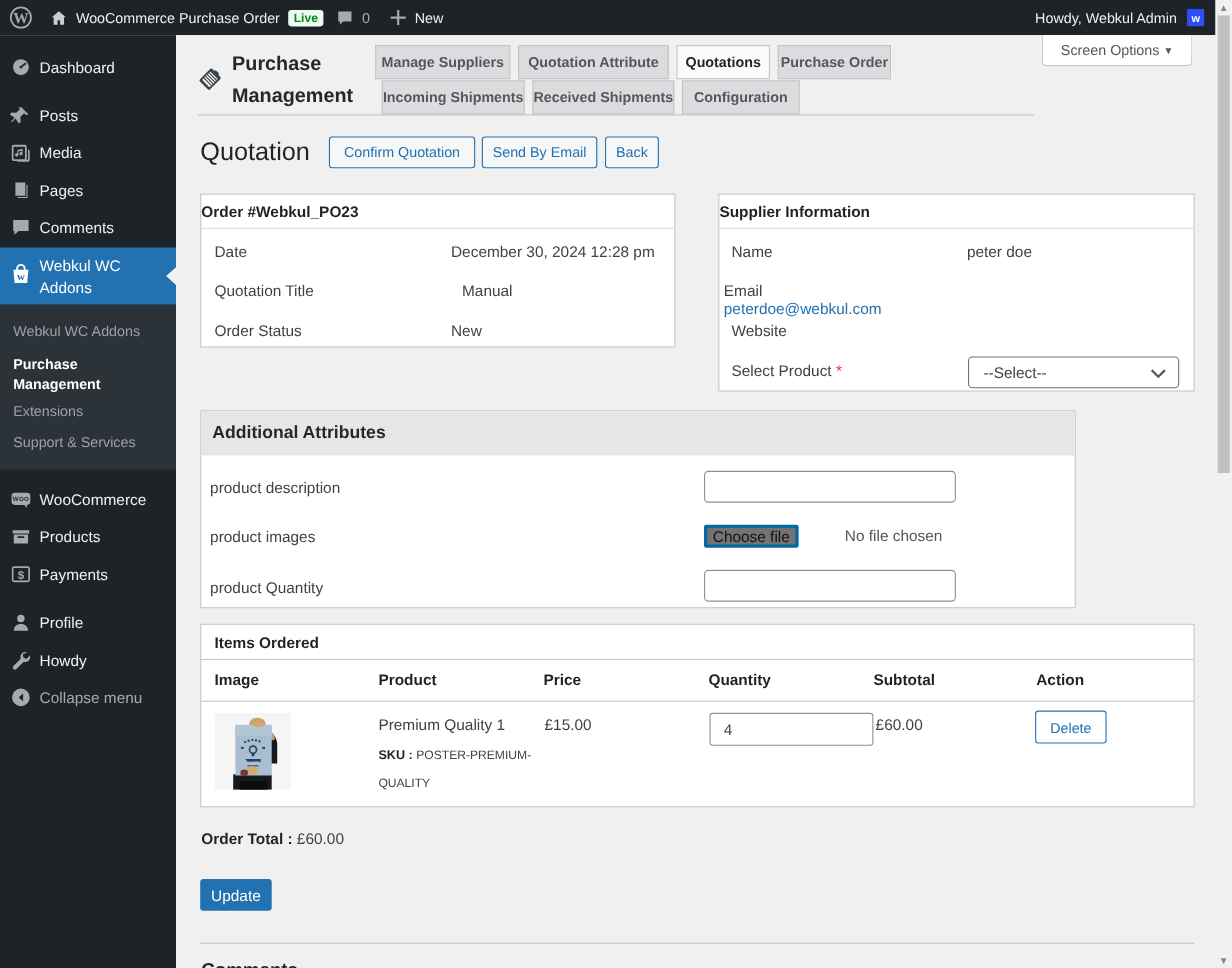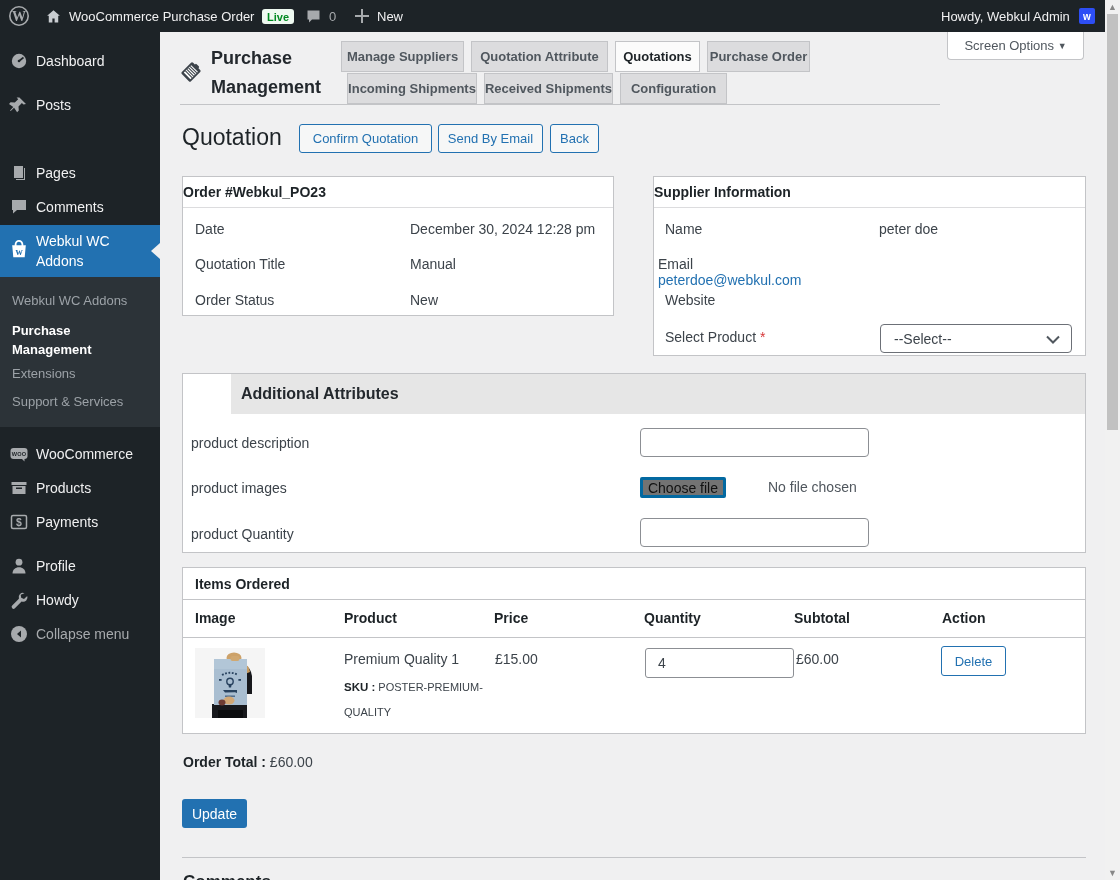--- a/index.html
+++ b/index.html
@@ -78,20 +78,28 @@
         <path d="M10 10 L14.5 6.5" stroke="#1d2327" stroke-width="1.6"></path>
         <circle cx="10" cy="10" r="1.3" fill="#1d2327"></circle>
       </svg>
     <span>Dashboard</span>
   </div>
   <div class="menuitem" style="top:56px;">
     <svg class="mi" viewBox="0 0 20 20" fill="#a7aaad">
         <path d="M10.4 2.4 17 9l-2.5.6-1.6-1.6-3.4 3.4.3 4.2-1.7 1.7-3-4.5-3.4 3.3-.7-.7 3.3-3.4-4.4-3 1.7-1.7 4.2.3 3.4-3.4-1.6-1.6z"></path>
       </svg>
     <span>Posts</span>
+  </div>
+  <div class="menuitem" style="top:90px;">
+    <svg class="mi" viewBox="0 0 20 20">
+        <rect x="2.5" y="3.5" width="12" height="13" rx="1" fill="none" stroke="#a7aaad" stroke-width="1.6"></rect>
+        <path d="M16.5 6.5 18 8v8.5a1.5 1.5 0 0 1-1.5 1.5H7l-1.5-1.5h9.5a1.5 1.5 0 0 0 1.5-1.5z" fill="#a7aaad"></path>
+        <path d="M11.6 6.2v4.6a1.5 1.5 0 1 1-.9-1.37V8l-3 .8v3a1.5 1.5 0 1 1-.9-1.37V7.3z" fill="#a7aaad"></path>
+      </svg>
+    <span>Media</span>
   </div>
   <div class="menuitem" style="top:124px;">
     <svg class="mi" viewBox="0 0 20 20" fill="#a7aaad">
         <path d="M5 3h9v12H5z"></path>
         <path d="M7 16h8V5h1v12H7z"></path>
       </svg>
     <span>Pages</span>
   </div>
   <div class="menuitem" style="top:158px;">
     <svg class="mi" viewBox="0 0 20 20" fill="#a7aaad">
@@ -190,21 +198,21 @@
   <div class="btn-sec" style="left:139px;top:92px;width:133px;">Confirm Quotation</div>
   <div class="btn-sec" style="left:278px;top:92px;width:105px;">Send By Email</div>
   <div class="btn-sec" style="left:390px;top:92px;width:49px;">Back</div>
 
   <div class="box" style="left:22px;top:144px;width:432px;height:140px;">
     <div class="boxhead">Order #Webkul_PO23</div>
     <div class="row2" style="position:absolute;left:12px;top:44px;width:408px;">
         <div style="width:215px;">Date</div>
         <div>December 30, 2024 12:28 pm</div>
       </div>
-    <div class="row2" style="position:absolute;left:12px;top:79px;width:408px;">
+    <div class="row2" style="position:absolute;left:12px;top:79px;width:408px;gap:10px;">
         <div style="width:215px;">Quotation Title</div>
         <div>Manual</div>
       </div>
     <div class="row2" style="position:absolute;left:12px;top:115px;width:408px;">
         <div style="width:215px;">Order Status</div>
         <div>New</div>
       </div>
   </div>
 
   <div class="box" style="left:493px;top:144px;width:433px;height:180px;">
@@ -224,21 +232,21 @@
     <div class="row2" style="position:absolute;left:11px;top:152px;width:410px;">
         <div style="width:214px;">Select Product <span style="color:#d63638;">*</span></div>
       </div>
     <div class="abs" style="left:226px;top:147px;width:192px;height:29px;border:1px solid #6c7077;border-radius:4px;background:#fff;display:flex;align-items:center;padding-left:13px;font-size:14px;color:#3c434a;">--Select--
       <svg style="position:absolute;right:11px;top:10px;" width="14" height="9" viewBox="0 0 14 9" fill="none">
           <path d="M1 1.5 7 7.5 13 1.5" stroke="#50575e" stroke-width="2"></path>
         </svg>
     </div>
   </div>
 
-  <div class="box" style="left:22px;top:341px;width:904px;height:180px;border-color:#c3c4c7;padding-left:48px;">
+  <div class="box" style="left:22px;top:341px;width:796px;height:180px;border-color:#c3c4c7;">
     <div style="height:40px;background:#e6e6e6;display:flex;align-items:center;padding-left:10px;font-size:16px;font-weight:bold;color:#23282d;">Additional Attributes</div>
     <div class="abs" style="left:8px;top:61px;font-size:14px;color:#3c434a;">product description</div>
     <div class="abs" style="left:457px;top:54px;width:229px;height:29px;border:1px solid #8c8f94;border-radius:4px;background:#fff;"></div>
     <div class="abs" style="left:8px;top:106px;font-size:14px;color:#3c434a;">product images</div>
     <div class="abs" style="left:457px;top:103px;width:86px;height:21px;background:#737373;border:3px solid #0369a1;border-radius:2px;display:flex;align-items:center;justify-content:center;font-size:14px;color:#111;">Choose file</div>
     <div class="abs" style="left:549px;top:105px;font-size:14px;color:#50575e;margin-left:36px;">No file chosen</div>
     <div class="abs" style="left:8px;top:152px;font-size:14px;color:#3c434a;">product Quantity</div>
     <div class="abs" style="left:457px;top:144px;width:229px;height:29px;border:1px solid #8c8f94;border-radius:4px;background:#fff;"></div>
   </div>
 

